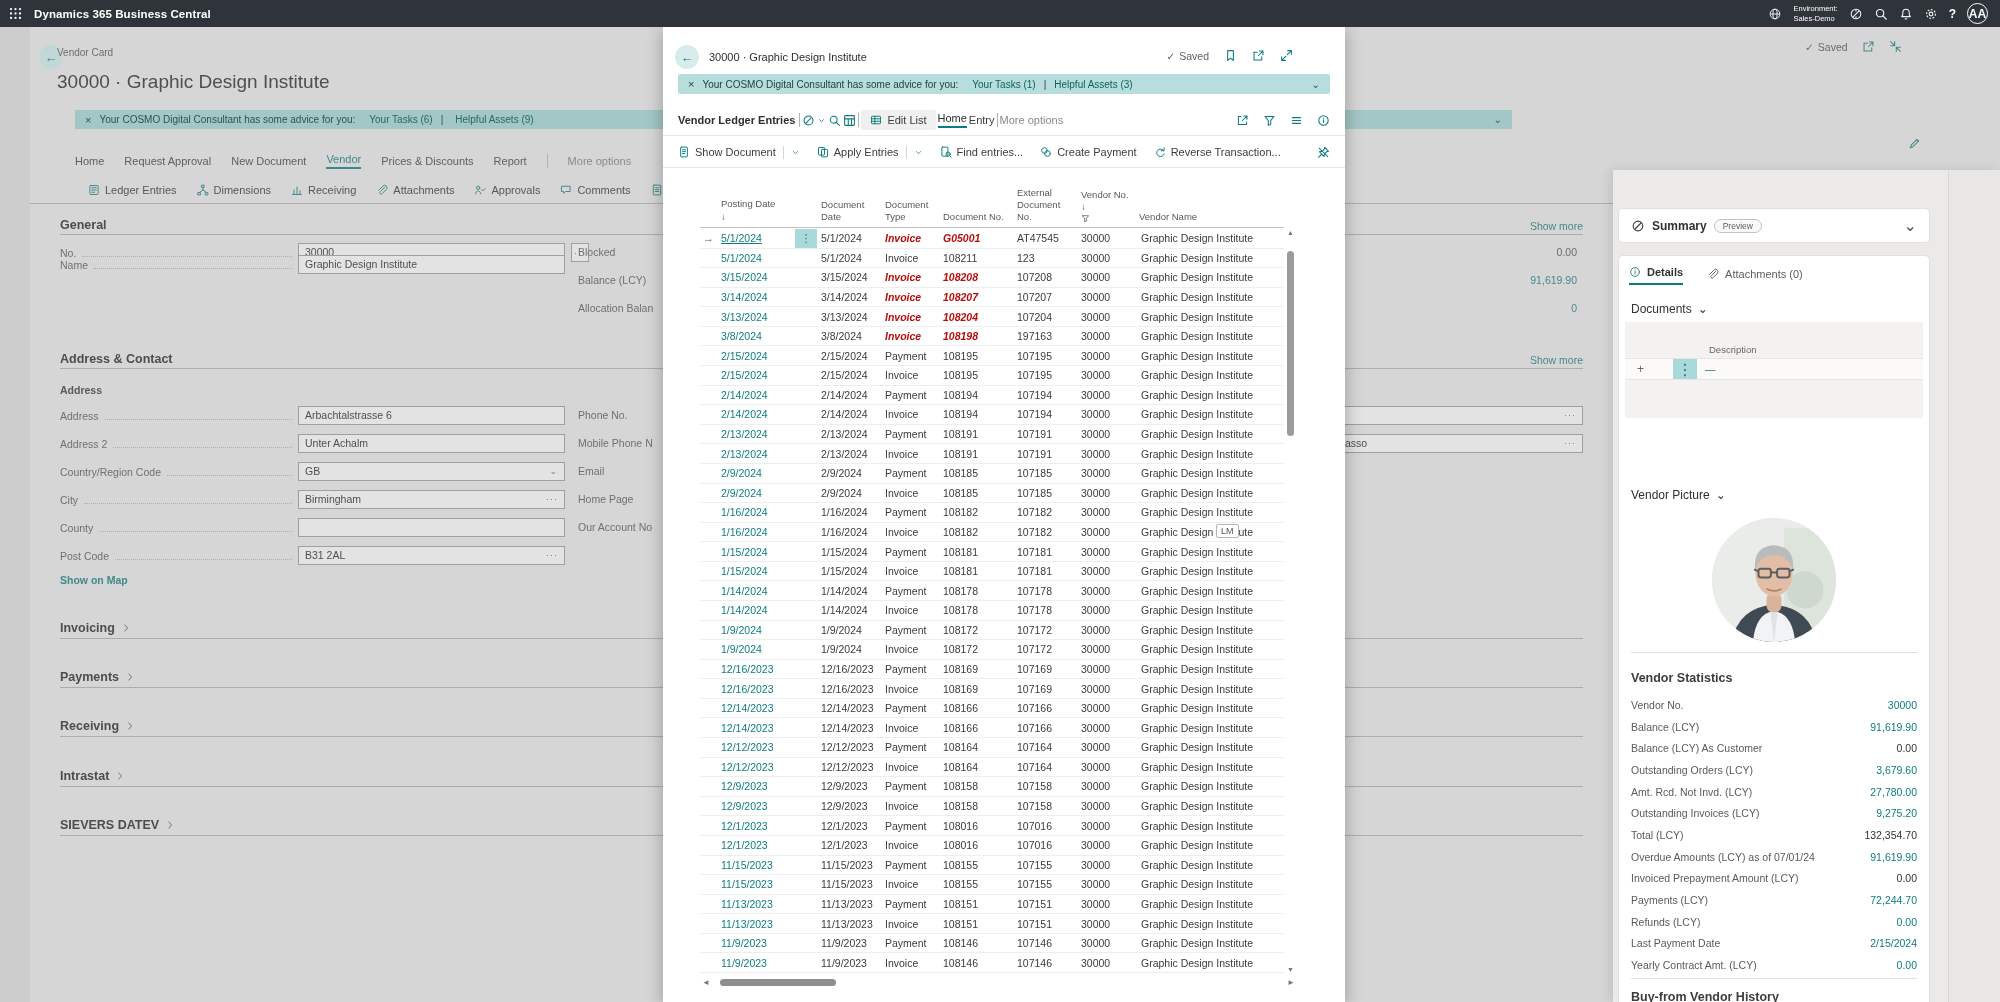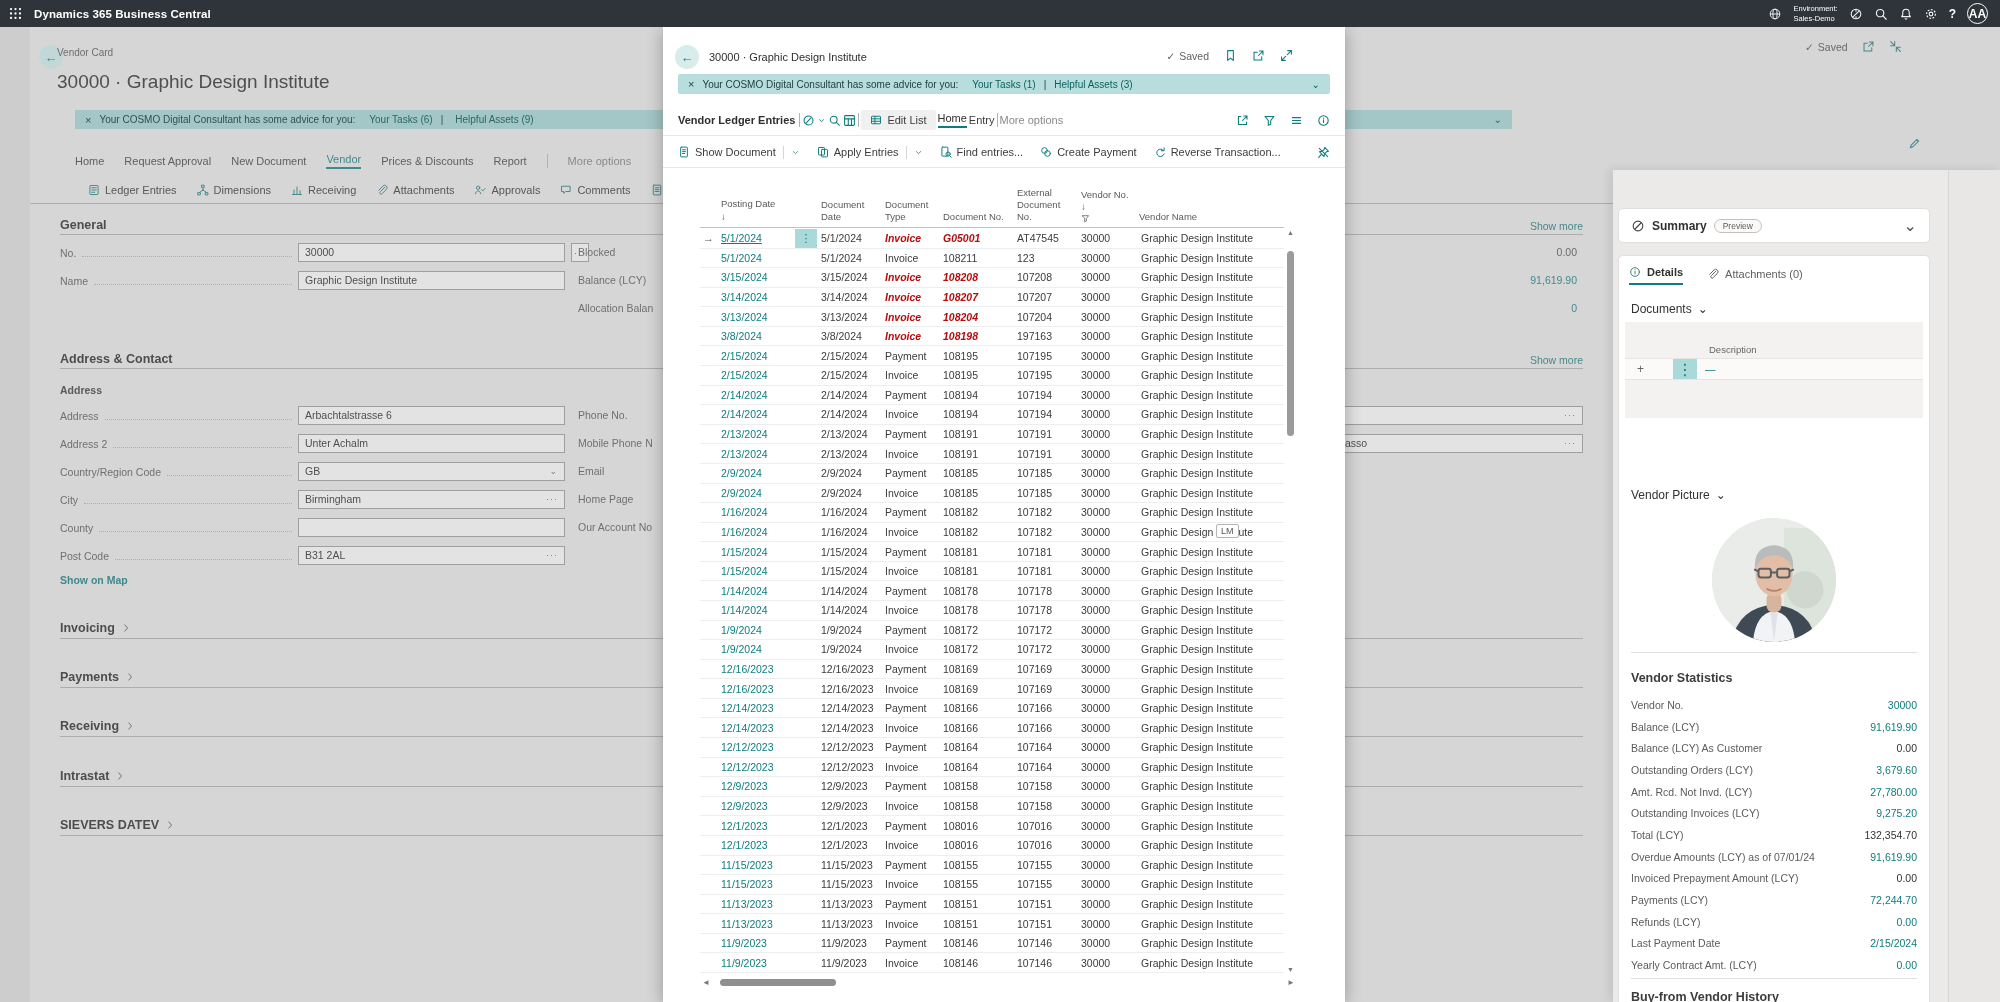--- a/index.html
+++ b/index.html
@@ -306,21 +306,21 @@
   <div class="abs showmore" style="left:1450px;top:193px">Show more</div>
   <div class="abs bghr" style="left:60px;top:207px;width:1523px"></div>
   <div class="abs fld" style="left:60px;top:216px">
     <span class="lbl">No.</span>
       <span class="lead"></span>
     <span class="fbox">
         <span class="val">30000</span>
       </span>
   </div>
   <div class="abs dotbtn" style="left:568px;top:216px">···</div>
-  <div class="abs fld" style="left:60px;top:244px">
+  <div class="abs fld" style="left:60px;top:228px">
     <span class="lbl">Name</span>
       <span class="lead"></span>
     <span class="fbox">
         <span class="val">Graphic Design Institute</span>
       </span>
   </div>
   <div id="bg-general-right">
       <div class="abs rlbl" style="left: 578px; top: 219px; text-align: center;">Blocked</div>
       <div class="abs rval" style="left: 1457px; top: 219px;">0.00</div>
       <div class="abs rlbl" style="left: 578px; top: 247px;">Balance (LCY)</div>

